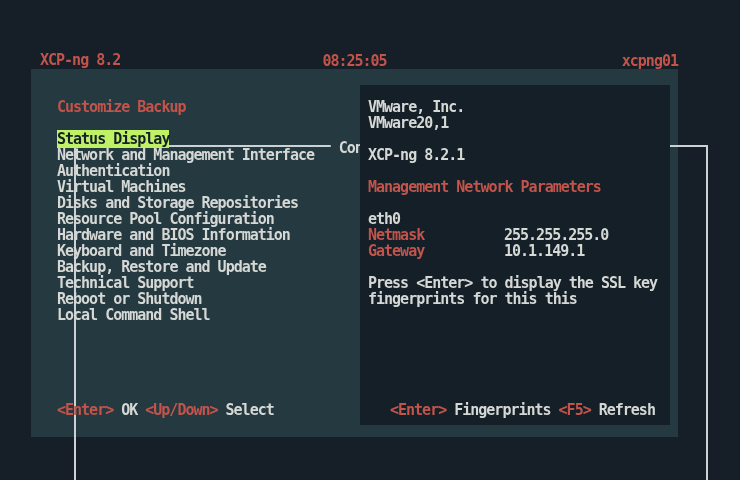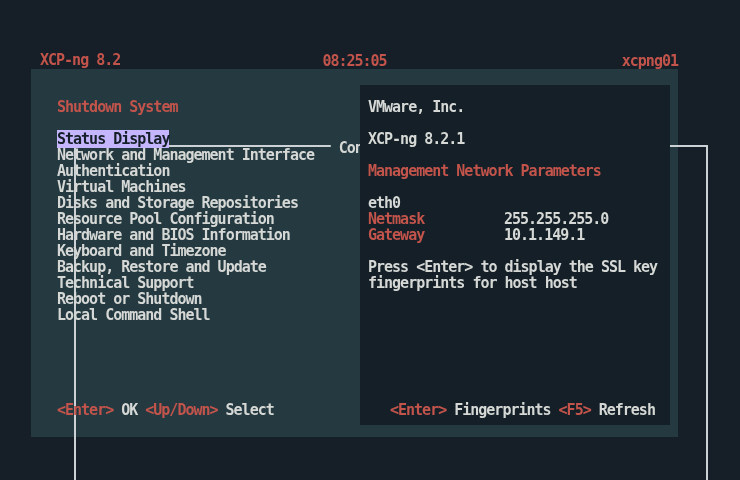--- a/index.html
+++ b/index.html
@@ -31,21 +31,21 @@
     position:absolute;top:-7px;left:50%;transform:translateX(-50%);
     background:#253941;padding:0 8px;white-space:nowrap;color:#d5d8d5;
   }
 
   
   .menu-block{left:57px;top:99px;}
   .menu-heading{color:#c2544b;height:16px;white-space:nowrap;}
   .spacer{height:16px;}
   .menu-item{height:16px;white-space:nowrap;}
   .menu-item span{color:#d5d8d5;}
-  .menu-item.selected span{background:#c4b5fd;color:#141f27;}
+  .menu-item.selected span{background:#bef264;color:#141f27;}
 
   
   .panel{left:360px;top:85px;width:310px;height:340px;background:#141f27;}
   .panel-block{left:368px;top:99px;width:300px;}
   .panel-line{height:16px;white-space:nowrap;}
   .section-heading{color:#c2544b;height:16px;white-space:nowrap;}
   .param-row{height:16px;display:flex;white-space:nowrap;}
   .param-label{color:#c2544b;width:136px;flex:0 0 136px;}
   .param-value{color:#d5d8d5;}
 
@@ -63,58 +63,59 @@
 <div class="abs topbar-clock accent">08:25:05</div>
 <div class="abs topbar-host accent">xcpng01</div>
 
 <div class="abs dialog">
   <div class="frame">
     <div class="frame-title">Configuration</div>
   </div>
 </div>
 
 <div class="abs menu-block">
-  <div class="menu-heading">Shutdown System</div>
+  <div class="menu-heading">Customize Backup</div>
   <div class="spacer"></div>
   <div class="menu-item selected"><span>Status Display</span></div>
   <div class="menu-item"><span>Network and Management Interface</span></div>
   <div class="menu-item"><span>Authentication</span></div>
   <div class="menu-item"><span>Virtual Machines</span></div>
   <div class="menu-item"><span>Disks and Storage Repositories</span></div>
   <div class="menu-item"><span>Resource Pool Configuration</span></div>
   <div class="menu-item"><span>Hardware and BIOS Information</span></div>
   <div class="menu-item"><span>Keyboard and Timezone</span></div>
   <div class="menu-item"><span>Backup, Restore and Update</span></div>
   <div class="menu-item"><span>Technical Support</span></div>
   <div class="menu-item"><span>Reboot or Shutdown</span></div>
   <div class="menu-item"><span>Local Command Shell</span></div>
 </div>
 
 <div class="abs panel"></div>
 <div class="abs panel-block">
   <div class="panel-line">VMware, Inc.</div>
+  <div class="panel-line">VMware20,1</div>
   <div class="spacer"></div>
   <div class="panel-line">XCP-ng 8.2.1</div>
   <div class="spacer"></div>
   <div class="section-heading">Management Network Parameters</div>
   <div class="spacer"></div>
   <div class="param-row">
     <span class="param-value">eth0</span>
   </div>
   <div class="param-row">
     <span class="param-label">Netmask</span>
     <span class="param-value">255.255.255.0</span>
   </div>
   <div class="param-row">
     <span class="param-label">Gateway</span>
     <span class="param-value">10.1.149.1</span>
   </div>
   <div class="spacer"></div>
   <div class="panel-line">Press &lt;Enter&gt; to display the SSL key</div>
-  <div class="panel-line">fingerprints for host host</div>
+  <div class="panel-line">fingerprints for this this</div>
 </div>
 
 <div class="abs help-left">
   <span class="help-key">&lt;Enter&gt;</span><span class="help-label">OK</span><span class="help-key">&lt;Up/Down&gt;</span><span class="help-label">Select</span>
 </div>
 <div class="abs help-right">
   <span class="help-key">&lt;Enter&gt;</span><span class="help-label">Fingerprints</span><span class="help-key">&lt;F5&gt;</span><span class="help-label">Refresh</span>
 </div>
 
 </body></html>

